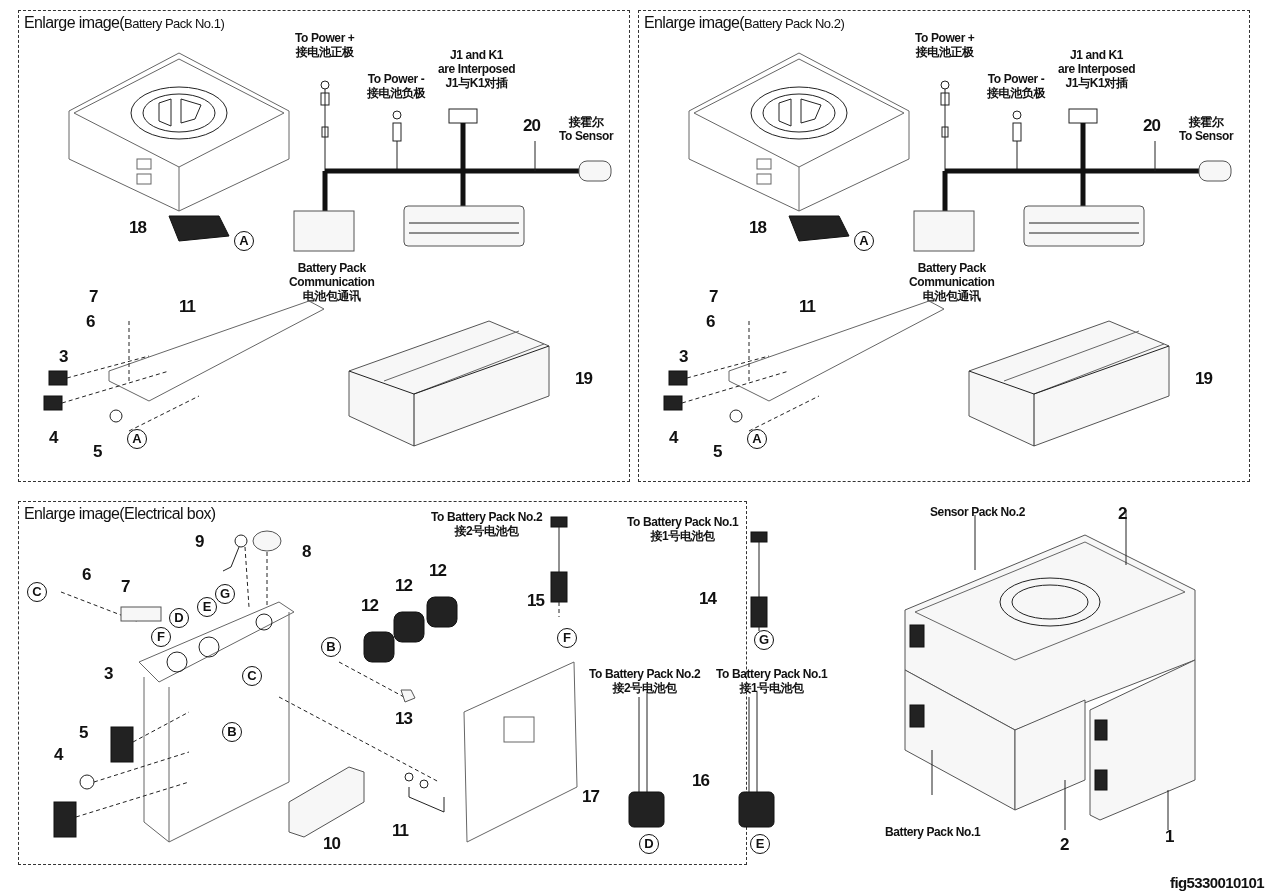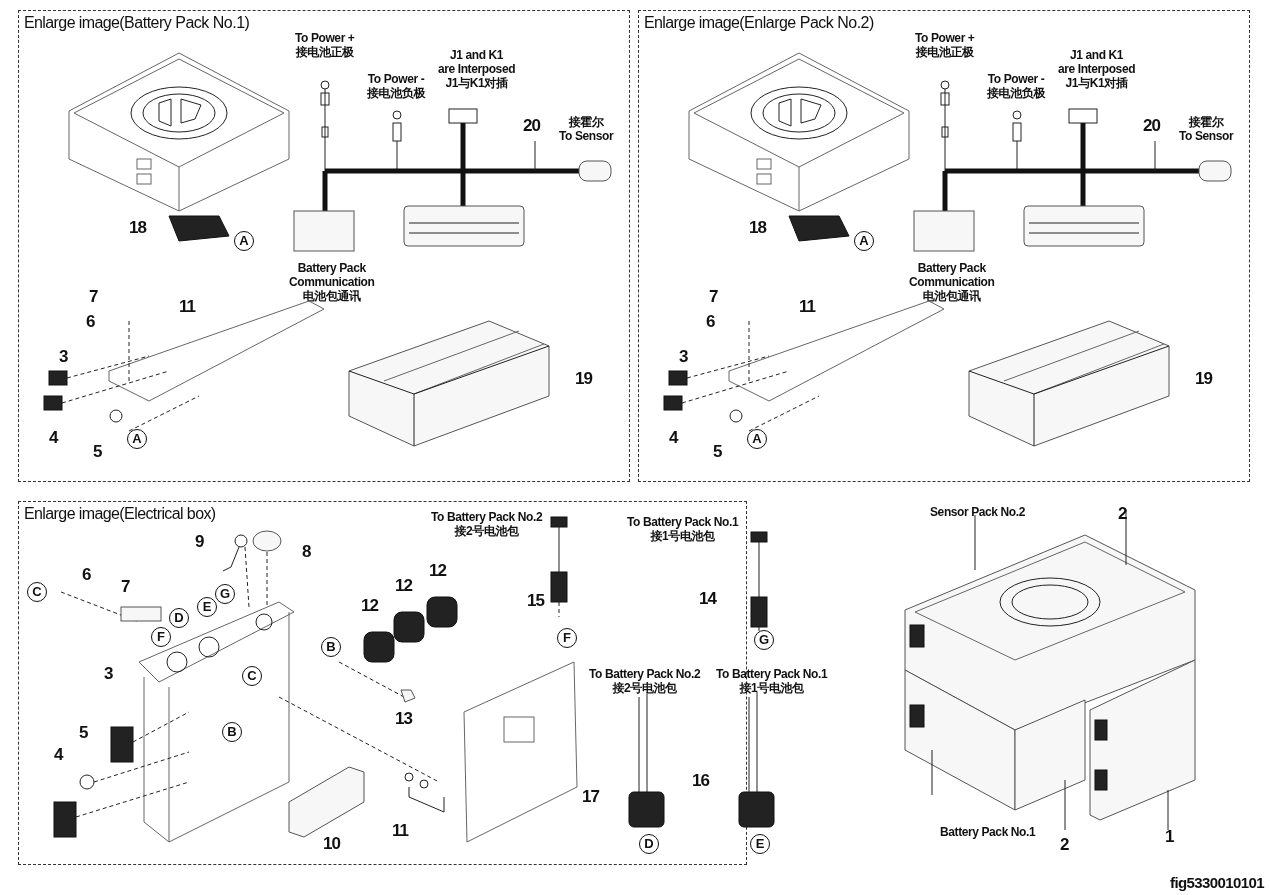--- a/index.html
+++ b/index.html
@@ -1,20 +1,20 @@
 <!DOCTYPE html>
 <html><head>
 <meta charset="utf-8">
 <style>
   html, body { margin:0; padding:0; background:#ffffff; }
   body { width:1270px; height:895px; position:relative; overflow:hidden;
          font-family:"Liberation Sans", sans-serif; color:#111; }
   .panel { position:absolute; border:1.5px dashed #333; box-sizing:border-box; }
   .ptitle { position:absolute; left:5px; top:3px; font-size:16px; letter-spacing:-0.6px; white-space:nowrap; }
-  .ptitle .sub { font-size:16px; letter-spacing:-0.5px; }
+  .ptitle .sub { font-size:13px; letter-spacing:-0.5px; }
   .lbl { position:absolute; font-weight:bold; font-size:12px; line-height:14px; white-space:nowrap; text-align:center; letter-spacing:-0.4px; }
   .num { position:absolute; font-weight:bold; font-size:17px; letter-spacing:-1px; line-height:18px; }
   .circ { position:absolute; width:18px; height:18px; border:1.3px solid #111; border-radius:50%;
           font-size:13px; line-height:18px; text-align:center; font-weight:bold; background:#fff; }
   svg { position:absolute; overflow:visible; }
   svg .ln { stroke:#222; stroke-width:1; fill:none; }
   svg .thin { stroke:#666; stroke-width:1; fill:none; }
   svg .dash { stroke:#222; stroke-width:1; fill:none; stroke-dasharray:4 3; }
   svg .wire { stroke:#111; stroke-width:5; fill:none; }
   svg .dk { fill:#222; stroke:#111; }
@@ -111,21 +111,21 @@
     <path class="part" d="M10 55 L150 5 L210 30 L210 80 L75 130 L10 100 Z"></path>
     <line class="thin" x1="45" y1="65" x2="180" y2="15"></line>
       <line class="thin" x1="75" y1="78" x2="205" y2="28"></line>
     <path class="ln" d="M75 78 L75 130 M10 55 L75 78 L210 30"></path>
   </svg>
   <div class="num" style="left:556px;top:359px;">19</div>
 </div>
 
 <div class="panel" style="left:638px;top:10px;width:612px;height:472px;">
   <div class="ptitle">
-    <span>Enlarge image(</span><span class="sub">Enlarge Pack No.2)</span>
+    <span>Enlarge image(</span><span class="sub">Battery Pack No.2)</span>
   </div>
   <svg style="left:30px;top:30px;" width="260" height="170">
     <path class="thin" d="M20 70 L130 12 L240 70 L240 118 L130 170 L20 118 Z"></path>
     <path class="thin" d="M25 72 L130 18 L235 72 L130 126 Z"></path>
     <ellipse class="ln" cx="130" cy="72" rx="48" ry="26"></ellipse>
     <ellipse class="ln" cx="130" cy="72" rx="36" ry="19"></ellipse>
     <path class="ln" d="M110 62 L122 58 L122 85 L110 80 Z M132 58 L152 64 L146 78 L132 82 Z"></path>
     <path class="thin" d="M130 126 L130 170"></path>
     <rect class="thin" x="88" y="118" width="14" height="10"></rect>
       <rect class="thin" x="88" y="133" width="14" height="10"></rect>
@@ -323,17 +323,17 @@
   <rect class="dk" x="200" y="190" width="12" height="20"></rect>
     <rect class="dk" x="200" y="240" width="12" height="20"></rect>
   <line class="ln" x1="80" y1="-15" x2="80" y2="40"></line>
   <line class="ln" x1="231" y1="-20" x2="231" y2="35"></line>
   <line class="ln" x1="37" y1="220" x2="37" y2="265"></line>
   <line class="ln" x1="170" y1="250" x2="170" y2="300"></line>
   <line class="ln" x1="273" y1="260" x2="273" y2="300"></line>
 </svg>
 <div class="lbl" style="left:930px;top:505px;">Sensor Pack No.2</div>
 <div class="num" style="left:1118px;top:505px;">2</div>
-<div class="lbl" style="left:940px;top:825px;">Battery Pack No.1</div>
+<div class="lbl" style="left:885px;top:825px;">Battery Pack No.1</div>
 <div class="num" style="left:1060px;top:836px;">2</div>
 <div class="num" style="left:1165px;top:828px;">1</div>
 
 <div class="figid">fig5330010101</div>
 
 </body></html>

